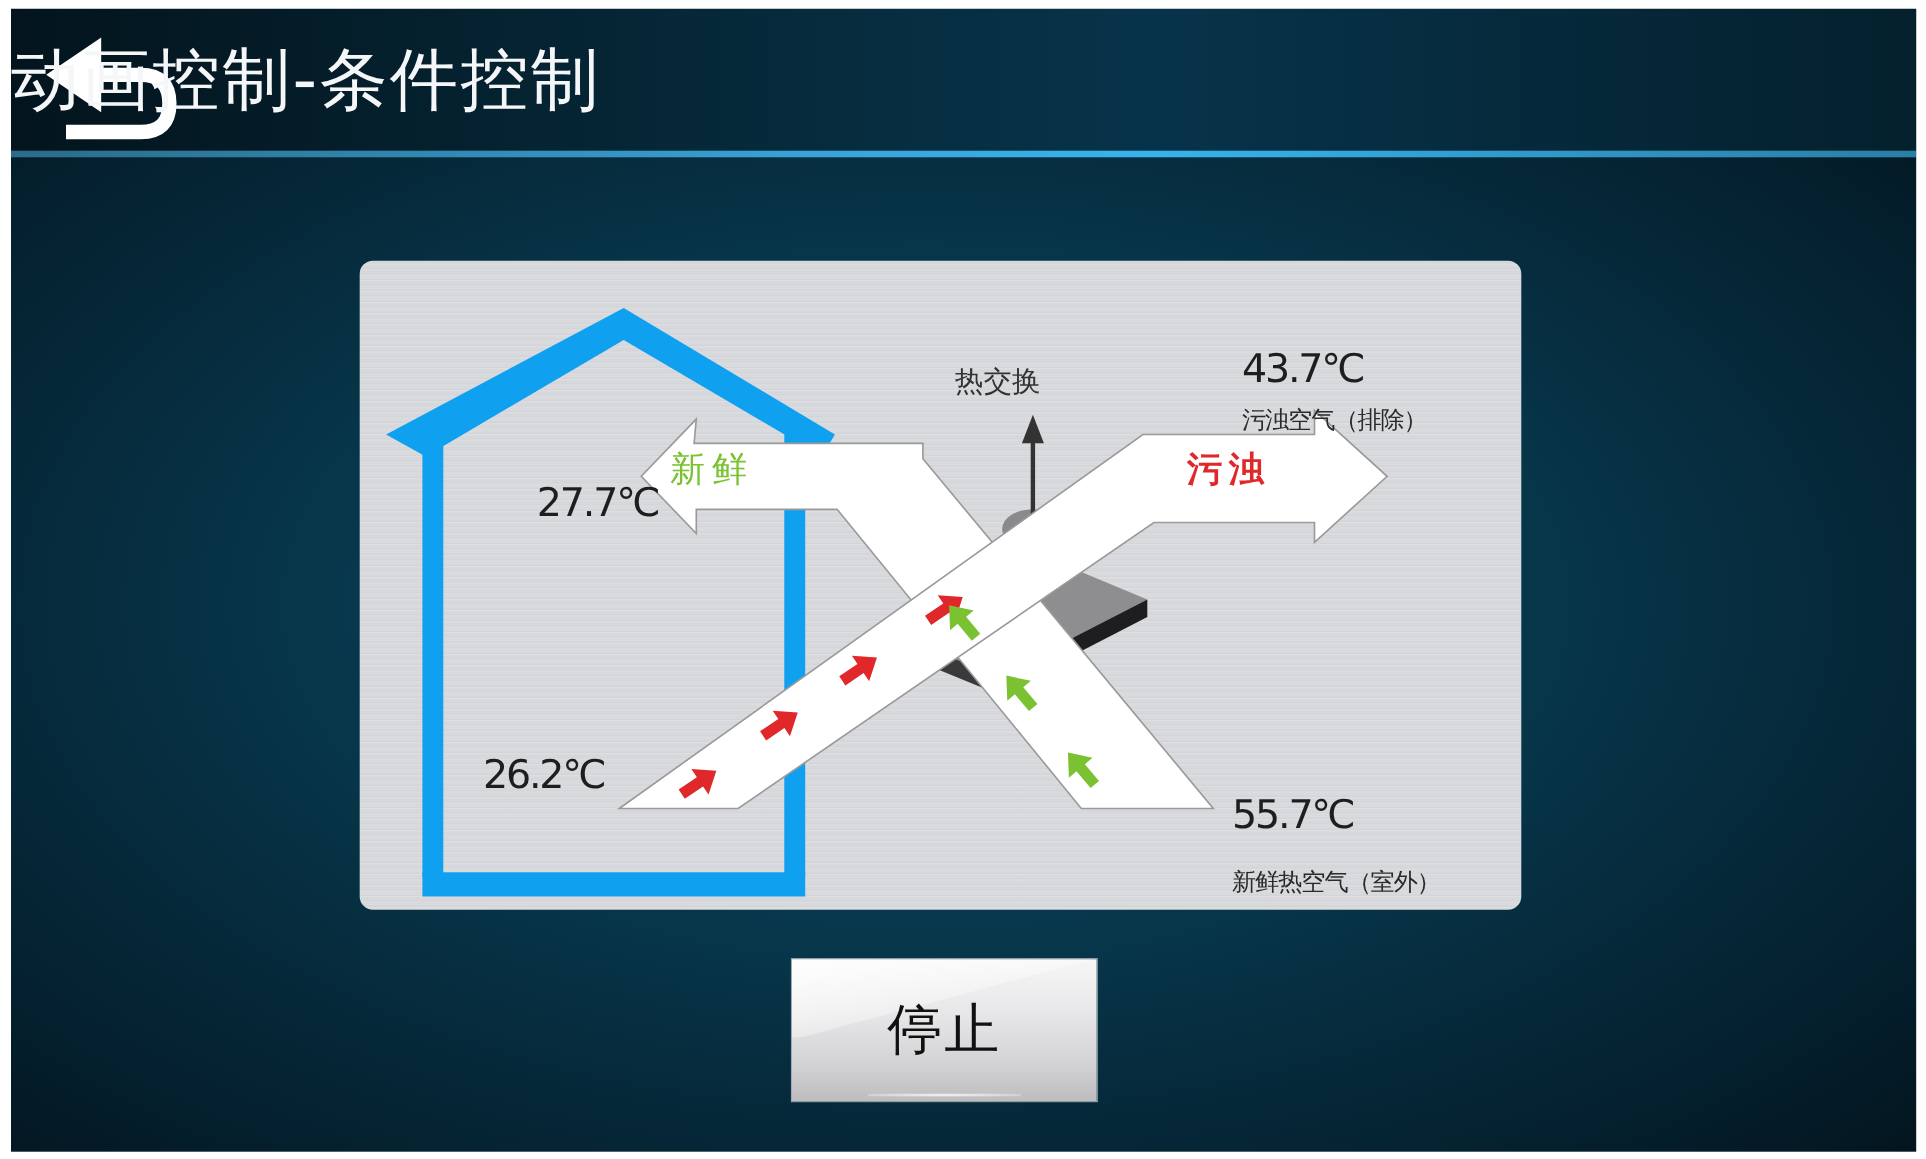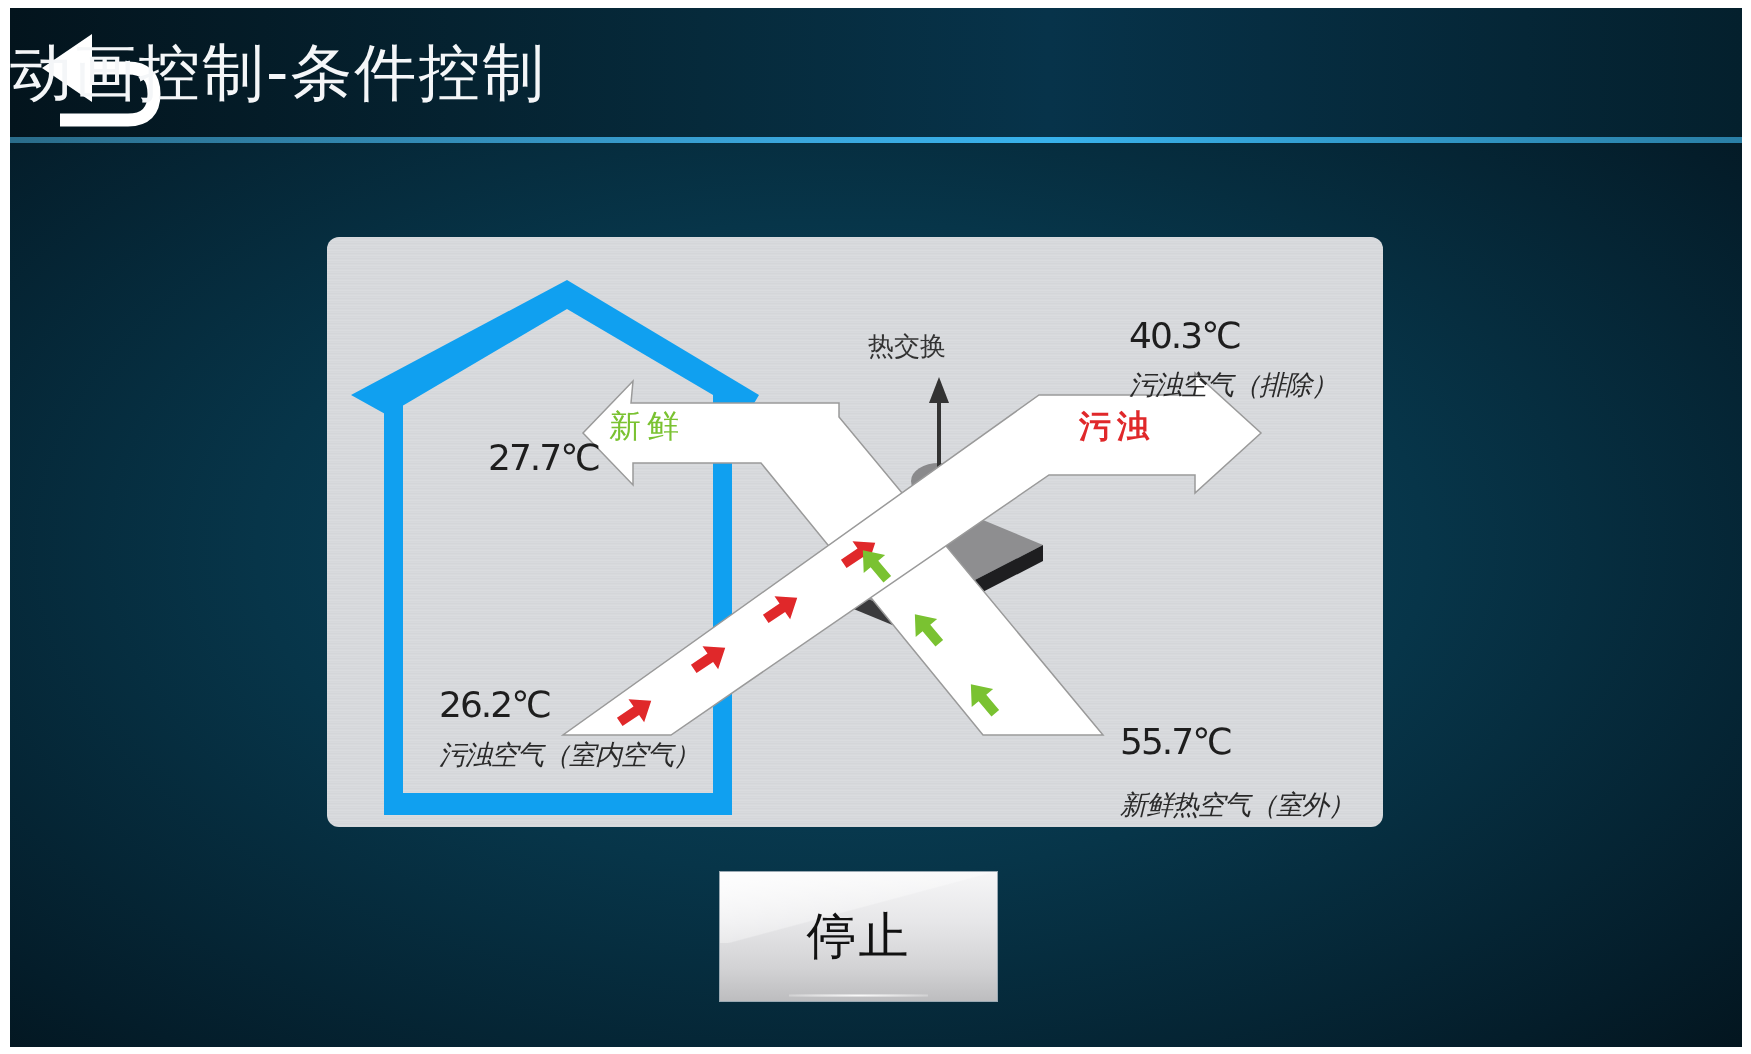--- a/index.html
+++ b/index.html
@@ -26,21 +26,21 @@
   }
   #panel {
     position:absolute; left:317px; top:229px; width:1056px; height:590px;
     border-radius:12px;
     background: repeating-linear-gradient(0deg, #d4d6d9 0px, #dcdee1 2px, #d2d4d7 3px, #dadce0 5px);
     overflow:hidden;
   }
   #diagram { position:absolute; left:0; top:0; width:1056px; height:590px; }
   .lbl { position:absolute; color:#1e1e1e; white-space:nowrap; }
   .temp { font-size:36px; letter-spacing:-2px; }
-  .sub { font-size:27px; letter-spacing:-1px; color:#2a2a2a;font-style:italic; }
+  .sub { font-size:22px; letter-spacing:-1px; color:#2a2a2a; }
   .flow { position:absolute; font-size:32px; letter-spacing:6px; }
   #stop-button {
     position:absolute; left:709px; top:863px; width:277px; height:129px;
     border:1px solid #9aa9b3;
     background: linear-gradient(180deg, #f6f6f7 0%, #e6e6e8 40%, #d2d2d4 75%, #bdbdbf 100%);
     display:flex; align-items:center; justify-content:center; cursor:pointer; overflow:hidden;
   }
   #stop-button .gloss {
     position:absolute; left:0; top:0; width:100%; height:55%;
     background: linear-gradient(165deg, rgba(255,255,255,0.85) 0%, rgba(255,255,255,0.35) 50%, rgba(255,255,255,0) 51%);
@@ -124,23 +124,22 @@
     </svg>
 
     <div class="flow" style="left:282px; top:168px; color:#7ac231;">新鲜</div>
     <div class="flow" style="left:752px; top:168px; color:#e0282a;font-weight:bold;">污浊</div>
 
     <div class="lbl" style="left:541px; top:92px; font-size:26px; color:#333;">热交换</div>
 
     <div class="lbl temp" style="left:118px; top:200px;margin-left:43px;">27.7℃</div>
 
     <div class="lbl temp" style="left:112px; top:447px;">26.2℃</div>
-    <div class="lbl sub" style="left:112px; top:500px;">污浊空气（室内空气）</div>
 
-    <div class="lbl temp" style="left:802px; top:78px;">40.3℃</div>
+    <div class="lbl temp" style="left:802px; top:78px;">43.7℃</div>
     <div class="lbl sub" style="left:802px; top:130px;">污浊空气（排除）</div>
 
     <div class="lbl temp" style="left:793px; top:484px;">55.7℃</div>
     <div class="lbl sub" style="left:793px; top:538px;margin-top:12px;">新鲜热空气（室外）</div>
   </div>
 
   <div id="stop-button">
     <div class="gloss"></div>
     <div class="shine"></div>
     <span id="stop-label">停止</span>

